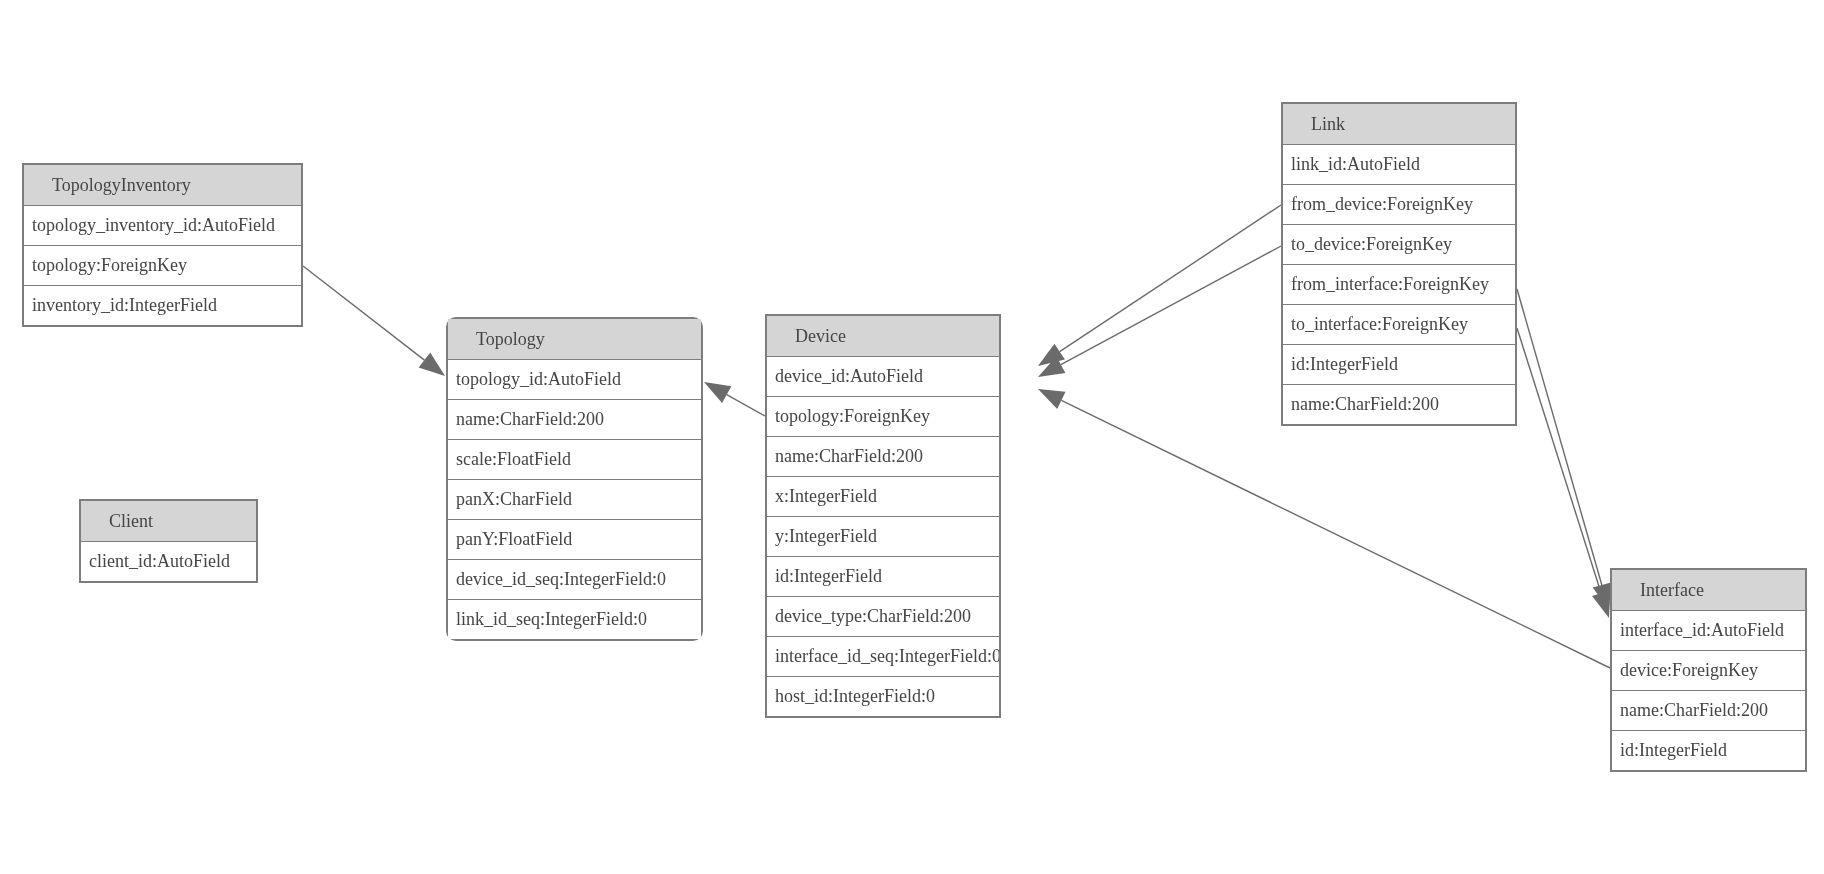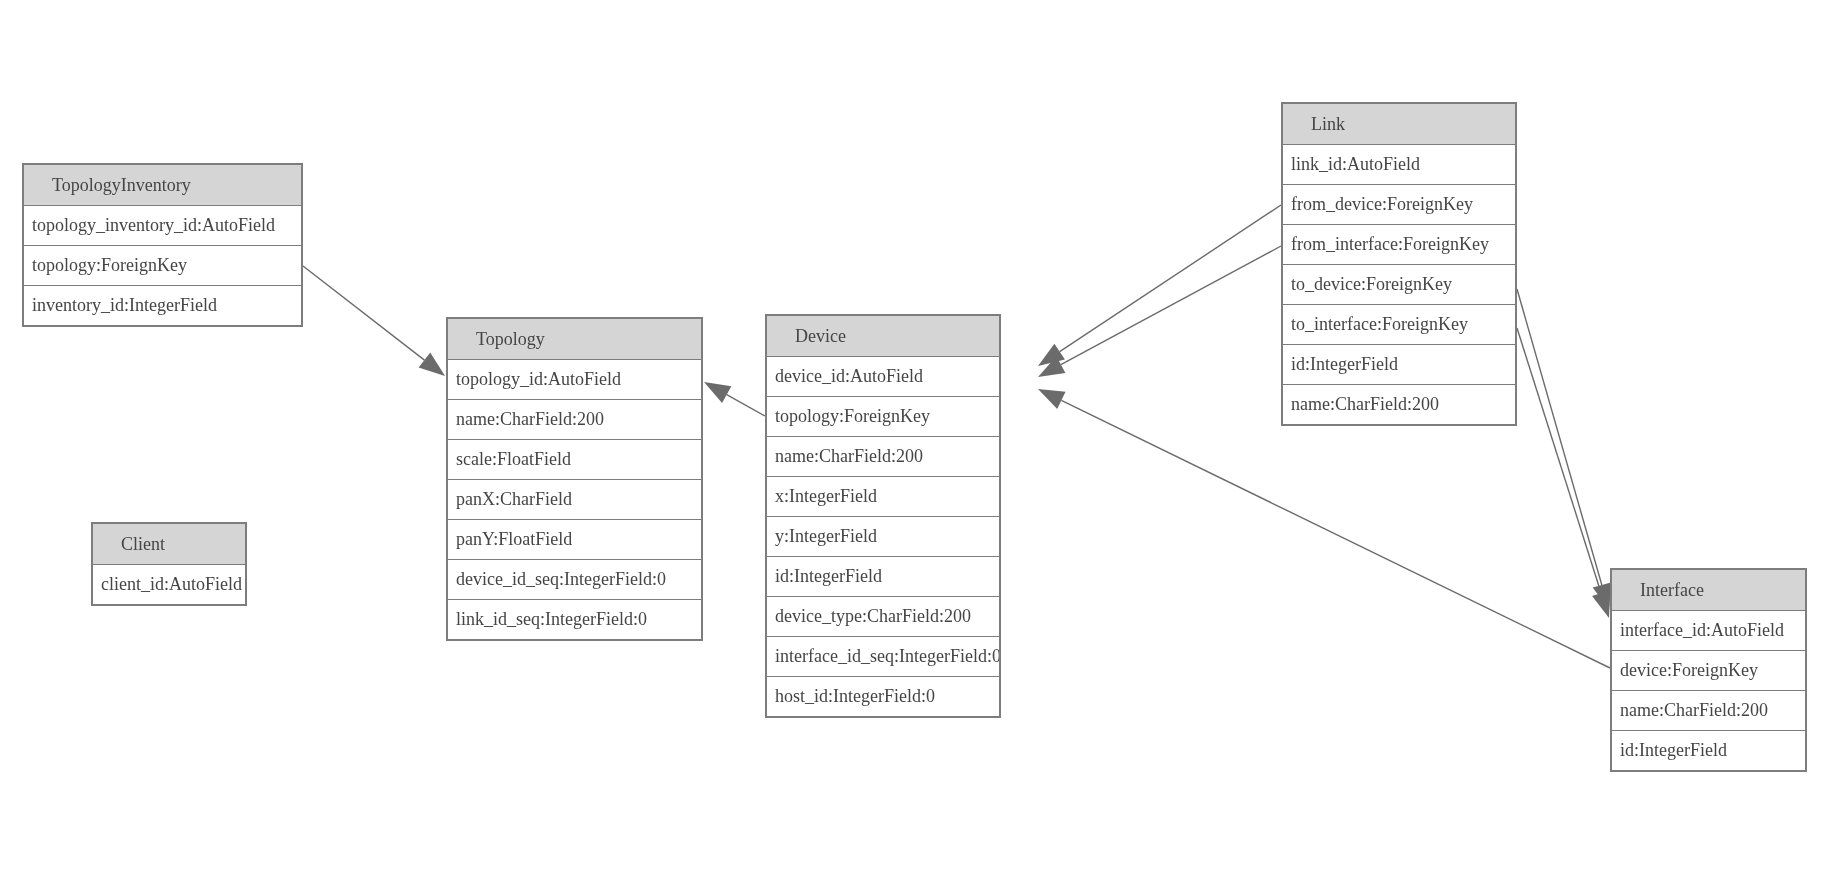--- a/index.html
+++ b/index.html
@@ -67,52 +67,52 @@
       <polygon points="1609,610 1592.7043584714156,587.6236270326964 1610.9690130120453,582.3888973824224" class="edge-arrowhead"></polygon>
       <line x1="1517" y1="328" x2="1601.1378718483707" y2="593.2172047394295" class="edge-line"></line>
       <polygon points="1609,618 1592.0826197339313,596.089905410217 1610.19312396281,590.3445040686419" class="edge-arrowhead"></polygon>
     </svg>
 <div class="entity" style="left: 22px; top: 163px; width: 281px;">
     <div class="entity-header">TopologyInventory</div>
   <div class="entity-row">topology_inventory_id:AutoField</div>
       <div class="entity-row">topology:ForeignKey</div>
       <div class="entity-row">inventory_id:IntegerField</div>
     </div>
-    <div class="entity" style="left: 446px; top: 317px; width: 257px;">
+    <div class="entity" style="left: 446px; top: 317px; width: 257px; border-radius: 10px;">
     <div class="entity-header">Topology</div>
   <div class="entity-row">topology_id:AutoField</div>
       <div class="entity-row">name:CharField:200</div>
       <div class="entity-row">scale:FloatField</div>
       <div class="entity-row">panX:CharField</div>
       <div class="entity-row">panY:FloatField</div>
       <div class="entity-row">device_id_seq:IntegerField:0</div>
       <div class="entity-row">link_id_seq:IntegerField:0</div>
     </div>
-    <div class="entity" style="left: 79px; top: 522px; width: 156px; margin-left: 12px;">
+    <div class="entity" style="left: 79px; top: 499px; width: 179px;">
     <div class="entity-header">Client</div>
   <div class="entity-row">client_id:AutoField</div>
     </div>
     <div class="entity" style="left: 765px; top: 314px; width: 236px;">
     <div class="entity-header">Device</div>
   <div class="entity-row">device_id:AutoField</div>
       <div class="entity-row">topology:ForeignKey</div>
       <div class="entity-row">name:CharField:200</div>
       <div class="entity-row">x:IntegerField</div>
       <div class="entity-row">y:IntegerField</div>
       <div class="entity-row">id:IntegerField</div>
       <div class="entity-row">device_type:CharField:200</div>
       <div class="entity-row">interface_id_seq:IntegerField:0</div>
       <div class="entity-row">host_id:IntegerField:0</div>
     </div>
     <div class="entity" style="left: 1281px; top: 102px; width: 236px;">
     <div class="entity-header">Link</div>
   <div class="entity-row">link_id:AutoField</div>
       <div class="entity-row">from_device:ForeignKey</div>
+      <div class="entity-row">to_device:ForeignKey</div>
       <div class="entity-row">from_interface:ForeignKey</div>
-      <div class="entity-row">to_device:ForeignKey</div>
       <div class="entity-row">to_interface:ForeignKey</div>
       <div class="entity-row">id:IntegerField</div>
       <div class="entity-row">name:CharField:200</div>
     </div>
     <div class="entity" style="left: 1610px; top: 568px; width: 197px;">
     <div class="entity-header">Interface</div>
   <div class="entity-row">interface_id:AutoField</div>
       <div class="entity-row">device:ForeignKey</div>
       <div class="entity-row">name:CharField:200</div>
       <div class="entity-row">id:IntegerField</div>

